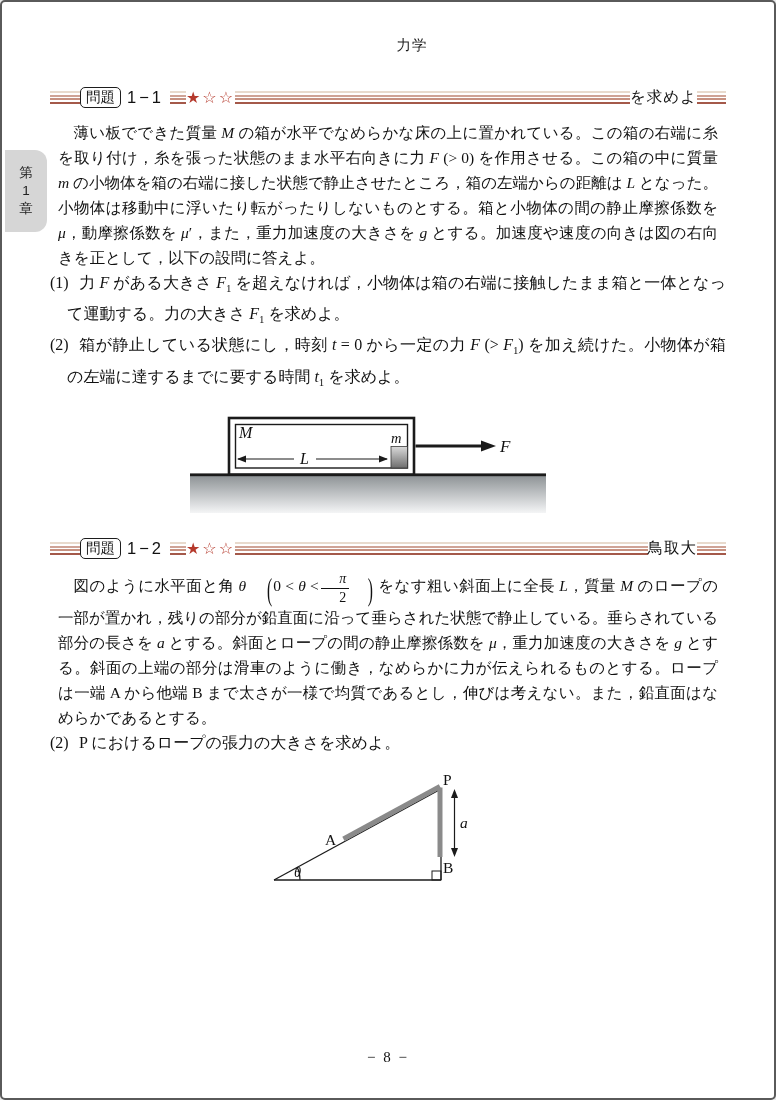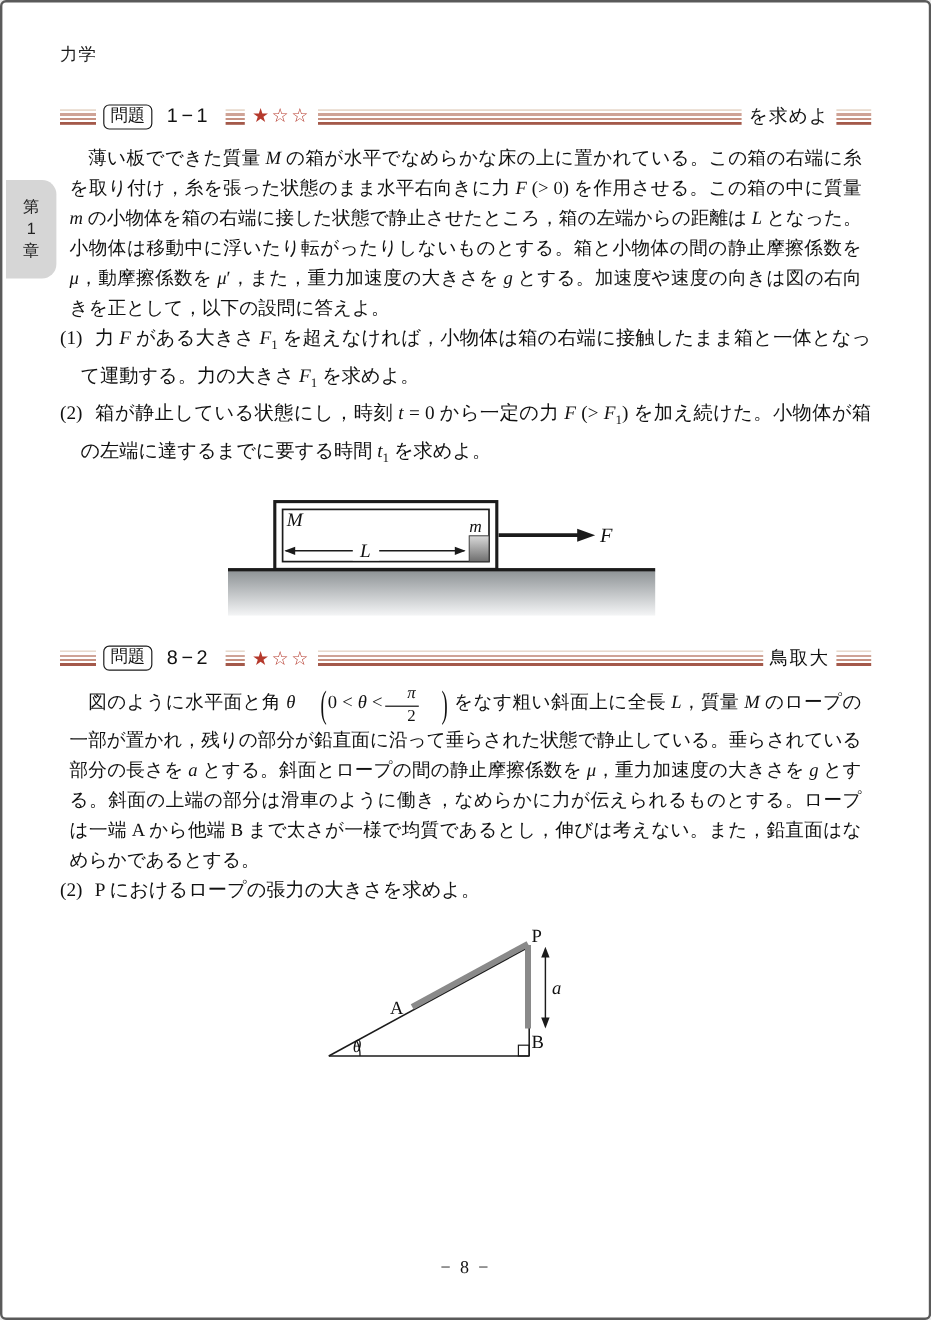--- a/index.html
+++ b/index.html
@@ -10,32 +10,32 @@
     background:#ffffff;
     border:2px solid #5a5a5a;
     border-radius:5px;
     overflow:hidden;
     font-family:"Liberation Serif","DejaVu Serif",serif;
     color:#111;
   }
   .running-head{
     margin:34px 0 0 48px;
     font-family:"Liberation Sans","DejaVu Sans",sans-serif;
-    font-size:14.5px;letter-spacing:1px;color:#1a1a1a;
+    font-size:14.5px;letter-spacing:1px;color:#1a1a1a;text-align:center;
   }
   .chapter-tab{
     position:absolute;left:3px;top:148px;width:42px;height:82px;
     background:#d6d6d6;border-radius:0 12px 12px 0;
     display:flex;flex-direction:column;align-items:center;justify-content:center;
     font-family:"Liberation Sans","DejaVu Sans",sans-serif;
     font-size:13.5px;line-height:1.35;color:#222;
   }
   .content{padding:0 48px;}
   
-  .q-header{display:flex;align-items:center;gap:6px;margin-top:30px;height:24px;}
+  .q-header{display:flex;align-items:center;margin-top:30px;height:24px;}
   .q-header.second{margin-top:22px;}
   .rule{
     height:13px;
     background:linear-gradient(to bottom,
       #e8dacd 0,#e8dacd 1.5px,
       rgba(0,0,0,0) 1.5px,rgba(0,0,0,0) 3.5px,
       #cfa396 3.5px,#cfa396 5.5px,
       rgba(0,0,0,0) 5.5px,rgba(0,0,0,0) 7px,
       #c69181 7px,#c69181 9px,
       rgba(0,0,0,0) 9px,rgba(0,0,0,0) 10.5px,
@@ -165,21 +165,21 @@
           <polygon points="306,39 291,33.6 291,44.4" fill="#1b1b1b"></polygon>
           <text class="math" x="310" y="45" font-size="17">F</text>
         </svg>
       </div>
     </div>
 
     <div>
       <div class="q-header second">
         <span class="rule rule-a"></span>
         <span class="q-label">問題</span>
-        <span class="q-num">8−2</span>
+        <span class="q-num">1−2</span>
         <span class="rule rule-b"></span>
         <span class="q-stars">★☆☆</span>
         <span class="rule rule-c"></span>
         <span class="q-univ">鳥取大</span>
         <span class="rule rule-d"></span>
       </div>
 
       <p class="para"><span>図のように水平面と角 <i>θ</i> </span><span class="bigparen">(</span><span>0 &lt; <i>θ</i> &lt;</span><span class="frac"><i class="fnum">π</i><span class="fden">2</span></span><span class="bigparen">)</span><span> をなす粗い斜面上に全長 <i>L</i>，質量 <i>M</i> のロープの一部が置かれ，残りの部分が鉛直面に沿って垂らされた状態で静止している。垂らされている部分の長さを <i>a</i> とする。斜面とロープの間の静止摩擦係数を <i>μ</i>，重力加速度の大きさを <i>g</i> とする。斜面の上端の部分は滑車のように働き，なめらかに力が伝えられるものとする。ロープは一端 A から他端 B まで太さが一様で均質であるとし，伸びは考えない。また，鉛直面はなめらかであるとする。</span></p>
 
       <div class="items">

